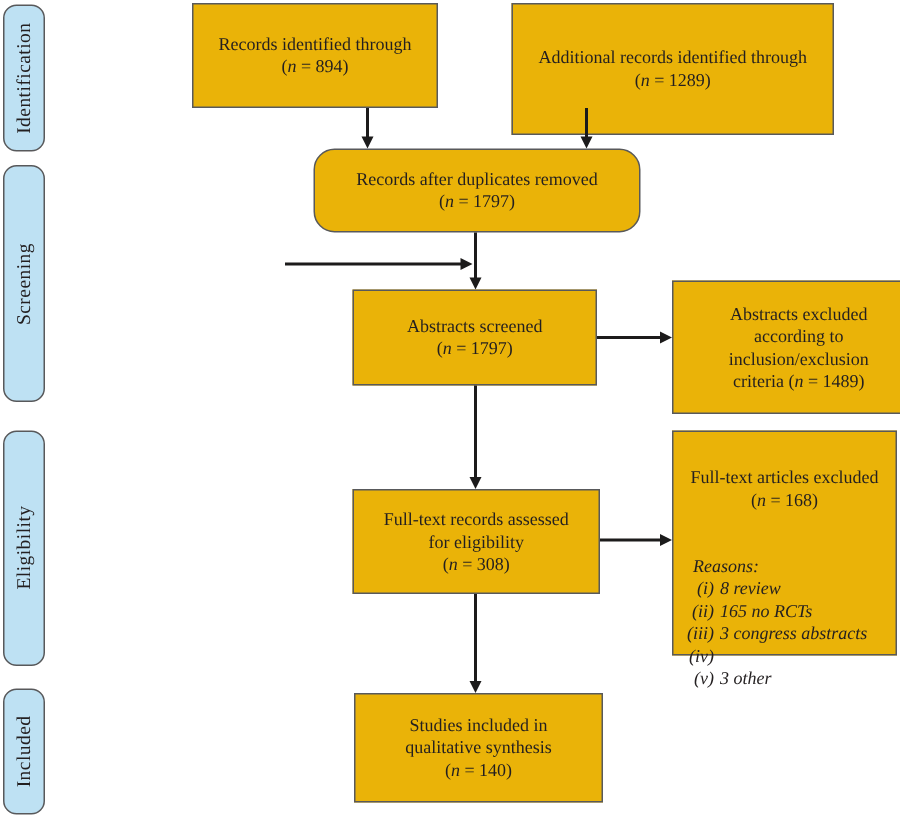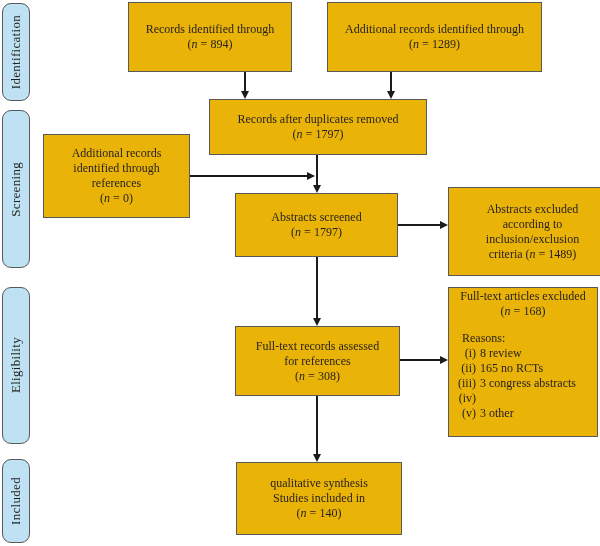--- a/index.html
+++ b/index.html
@@ -18,22 +18,22 @@
     overflow:hidden;
   }
   
   .box{
     position:absolute;background:#eab308;border:1px solid var(--box-border);
     box-sizing:border-box;display:flex;flex-direction:column;
     justify-content:center;align-items:center;text-align:center;
     font-size:12px;line-height:15px;
   }
   .ln{white-space:nowrap;display:block;}
-  .box-reasons{justify-content:flex-start;padding-top:1px;}
-  .reasons{width:100%;text-align:left;margin-top:12px;}
+  .box-reasons{justify-content:flex-start;padding-top:23px;}
+  .reasons{width:100%;text-align:left;margin-top:29px;font-style:italic;}
   .reasons-title{padding-left:13px;}
   .reason-row{display:flex;}
   .numeral{width:27px;text-align:right;margin-right:4px;flex:none;}
   .rtext{white-space:nowrap;text-align:right;}
   
   .stage{
     position:absolute;left:2px;width:28px;box-sizing:border-box;
     background:var(--stage-fill);border:1px solid var(--stage-border);
     border-radius:9px;display:flex;align-items:center;justify-content:center;
   }
@@ -67,52 +67,46 @@
   </div>
   <div class="stage" style="top:459px;height:84px;">
     <span class="vtext">Included</span>
   </div>
 
   <div class="box" style="left:128px;top:2px;width:164px;height:70px;">
     <span class="ln">Records identified through</span>
     <span class="ln">(<i>n</i> = 894)</span>
   </div>
 
-  <div class="box" style="left:327px;top:2px;width:215px;height:70px;">
+  <div class="box" style="left:341px;top:2px;width:215px;height:88px;">
     <span class="ln">Additional records identified through</span>
     <span class="ln">(<i>n</i> = 1289)</span>
   </div>
 
-  <div class="box" style="left:209px;top:99px;width:218px;height:56px;">
+  <div class="box" style="left:209px;top:99px;width:218px;height:56px;border-radius:14px;">
     <span class="ln">Records after duplicates removed</span>
     <span class="ln">(<i>n</i> = 1797)</span>
   </div>
 
-  <div class="box" style="left:43px;top:134px;width:147px;height:84px;">
-    <span class="ln">Additional records</span>
-    <span class="ln">identified through</span>
-    <span class="ln">references</span>
-    <span class="ln">(<i>n</i> = 0)</span>
-  </div>
 
   <div class="box" style="left:235px;top:193px;width:163px;height:64px;text-align:right;">
     <span class="ln">Abstracts screened</span>
     <span class="ln">(<i>n</i> = 1797)</span>
   </div>
 
   <div class="box" style="left:448px;top:187px;width:169px;height:89px;">
     <span class="ln">Abstracts excluded</span>
     <span class="ln">according to</span>
     <span class="ln">inclusion/exclusion</span>
     <span class="ln">criteria (<i>n</i> = 1489)</span>
   </div>
 
   <div class="box" style="left:235px;top:326px;width:165px;height:70px;">
     <span class="ln">Full-text records assessed</span>
-    <span class="ln">for references</span>
+    <span class="ln">for eligibility</span>
     <span class="ln">(<i>n</i> = 308)</span>
   </div>
 
   <div class="box box-reasons" style="left:448px;top:287px;width:150px;height:150px;">
     <span class="ln">Full-text articles excluded</span>
     <span class="ln">(<i>n</i> = 168)</span>
     <div class="reasons">
       <div class="reasons-title">Reasons:</div>
       <div class="reason-row">
         <span class="numeral">(i)</span>
@@ -130,22 +124,22 @@
         <span class="numeral">(iv)</span>
       </div>
       <div class="reason-row">
         <span class="numeral">(v)</span>
         <span class="rtext">3 other</span>
       </div>
     </div>
   </div>
 
   <div class="box" style="left:236px;top:462px;width:166px;height:73px;">
+    <span class="ln">Studies included in</span>
     <span class="ln">qualitative synthesis</span>
-    <span class="ln">Studies included in</span>
     <span class="ln">(<i>n</i> = 140)</span>
   </div>
 
   <div>
     <div class="vline" style="left:244px;top:72px;height:20px;"></div>
     <div class="head-down" style="left:241px;top:91px;"></div>
   </div>
   <div>
     <div class="vline" style="left:390px;top:72px;height:20px;"></div>
     <div class="head-down" style="left:387px;top:91px;"></div>

